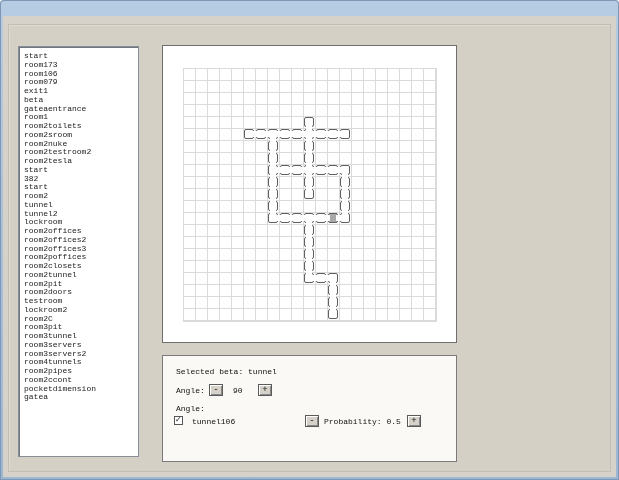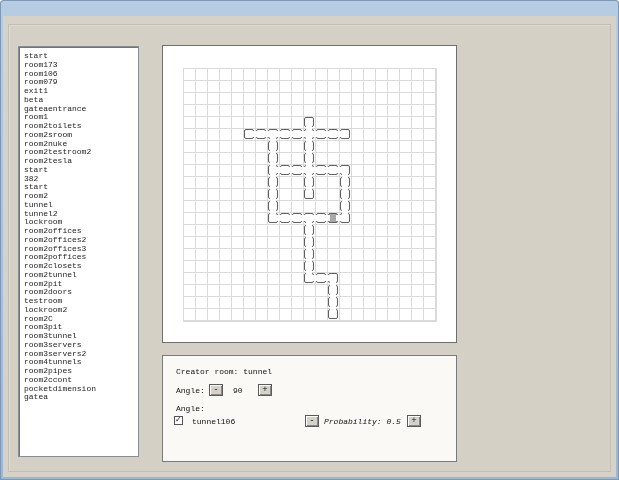--- a/index.html
+++ b/index.html
@@ -208,32 +208,32 @@
           <div class="door" style="left: 147px; top: 213px;"></div>
           <div class="tile" style="left: 145px; top: 217px;"></div>
           <div class="door" style="left: 147px; top: 225px;"></div>
           <div class="tile" style="left: 145px; top: 229px;"></div>
           <div class="door" style="left: 147px; top: 237px;"></div>
           <div class="tile" style="left: 145px; top: 241px;"></div>
         </div>
     </div>
 
     <div class="inspector">
-      <div class="insp-text" style="left:13px;top:11px;"><span>Creator room:</span> <span>tunnel</span></div>
+      <div class="insp-text" style="left:13px;top:11px;"><span>Selected beta:</span> <span>tunnel</span></div>
 
       <div class="insp-text" style="left:13px;top:30px;">Angle:</div>
       <div class="small-btn" style="left:46px;top:28px;">-</div>
       <div class="insp-text" style="left:70px;top:30px;font-family:Liberation Mono, monospace;">90</div>
       <div class="small-btn" style="left:95px;top:28px;">+</div>
 
       <div class="insp-text" style="left:13px;top:48px;">Angle:</div>
 
       <div class="checkbox" style="left:11px;top:60px;">
           <span>✓</span>
         </div>
       <div class="insp-text" style="left:29px;top:61px;">tunnel106</div>
 
       <div class="small-btn" style="left:142px;top:59px;">-</div>
-      <div class="insp-text" style="left:161px;top:61px;font-style:italic;"><span>Probability:</span> <span>0.5</span></div>
+      <div class="insp-text" style="left:161px;top:61px;"><span>Probability:</span> <span>0.5</span></div>
       <div class="small-btn" style="left:244px;top:59px;">+</div>
     </div>
   </div>
 </div>
 
 </body></html>

